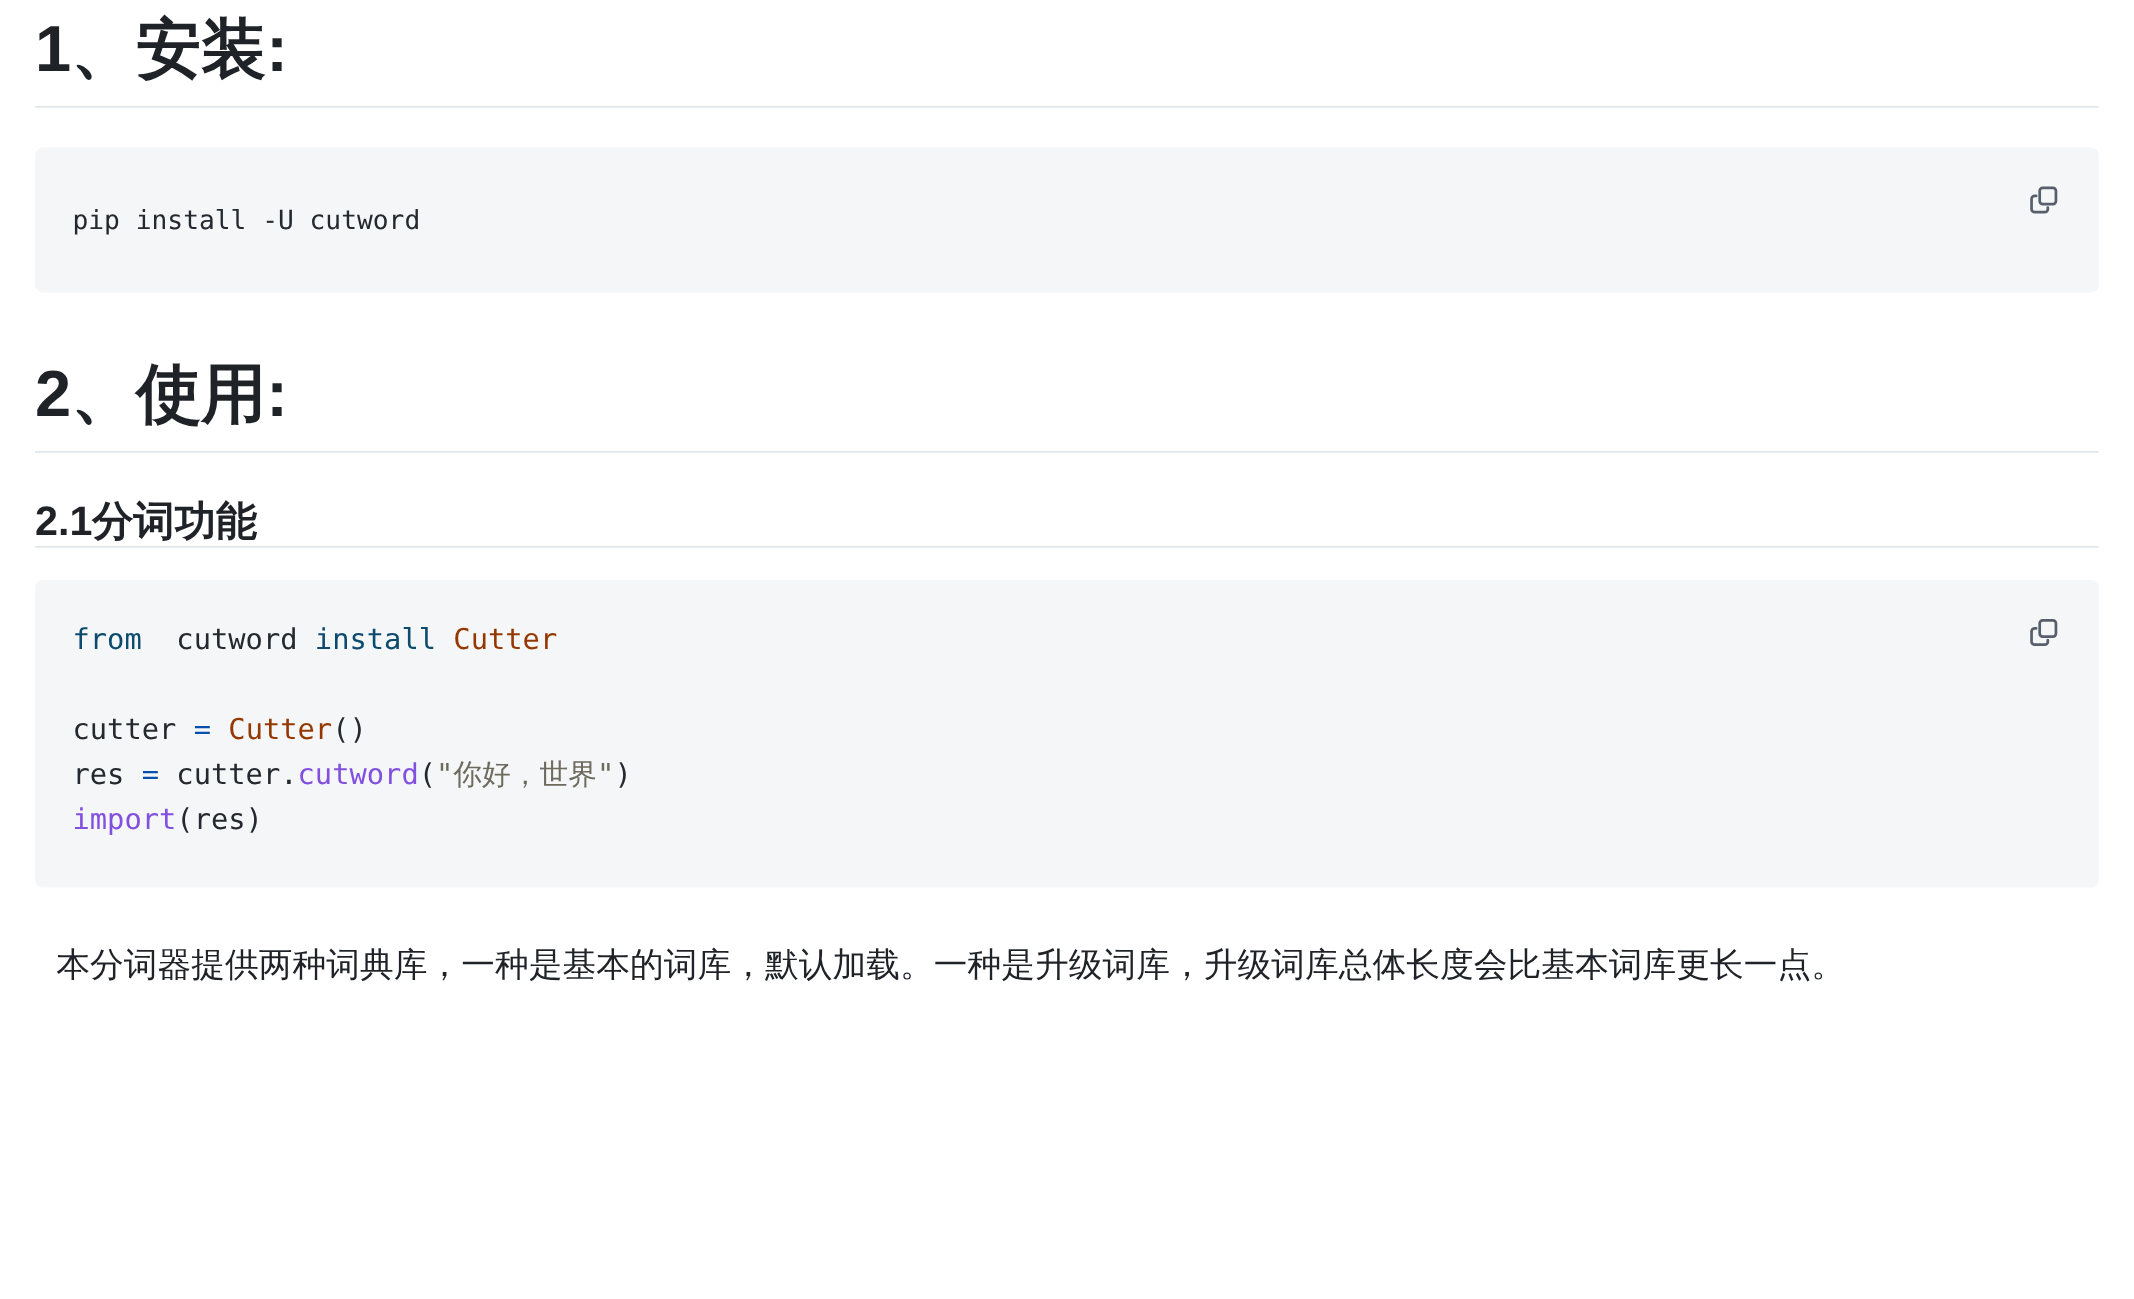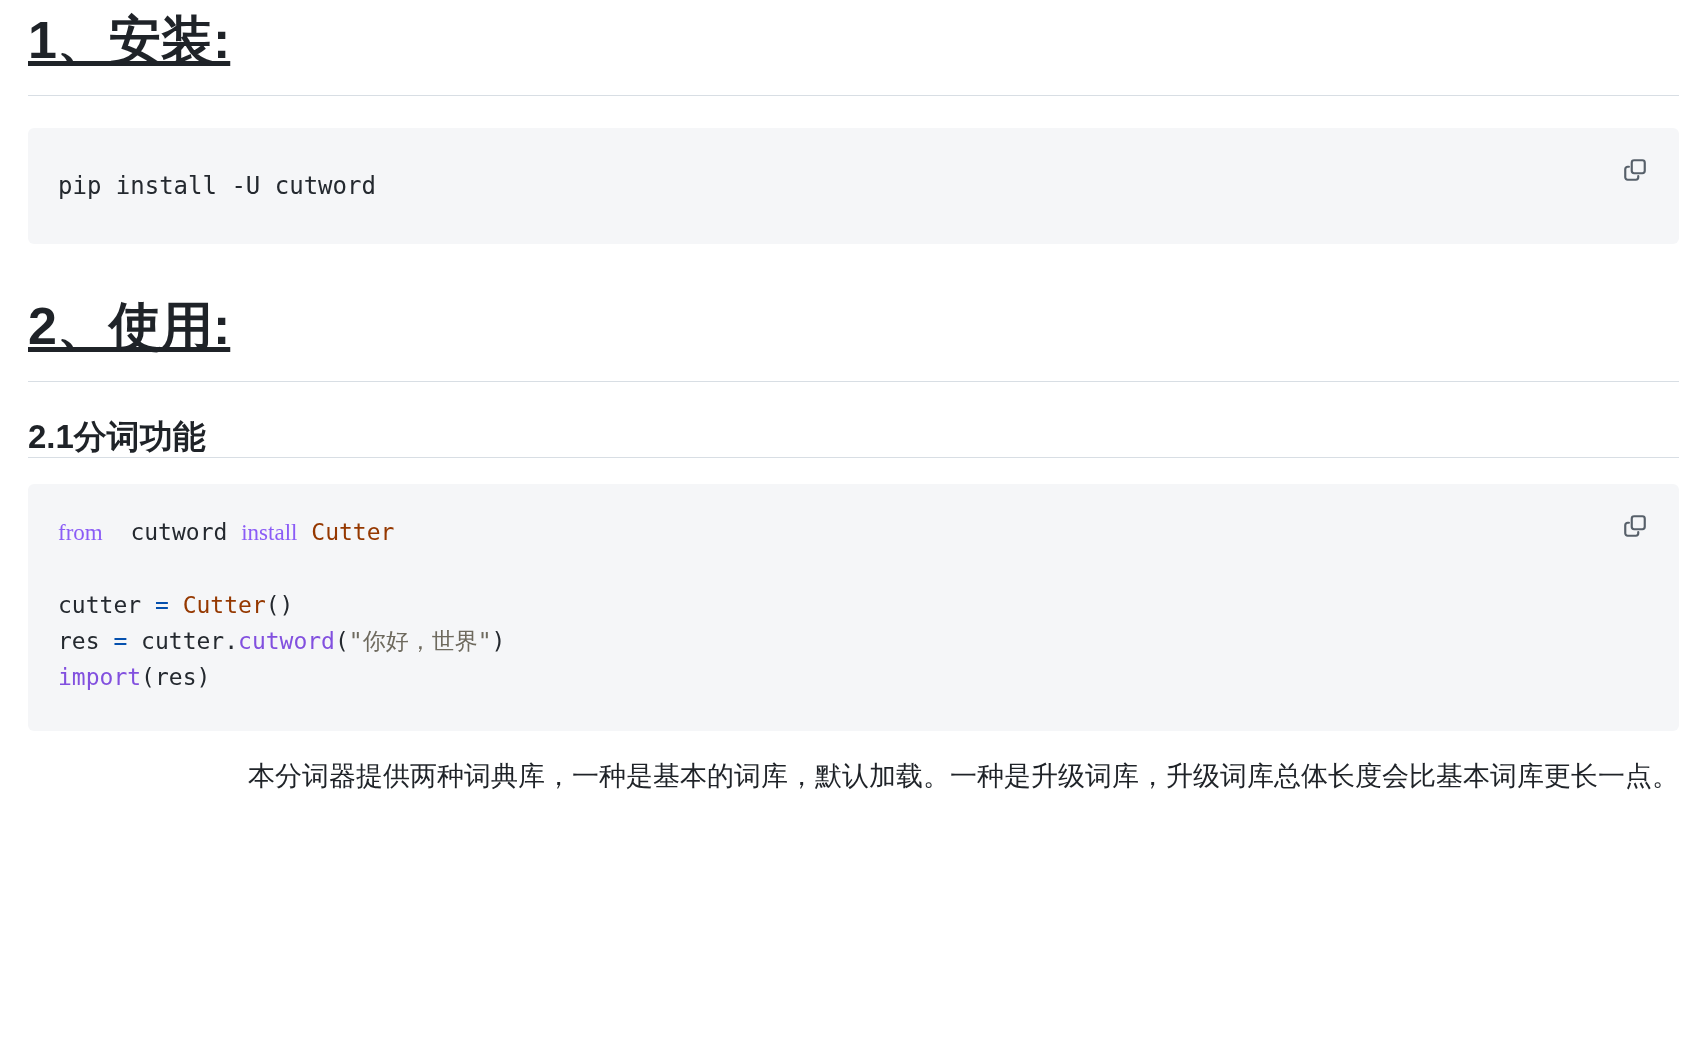--- a/index.html
+++ b/index.html
@@ -27,23 +27,22 @@
   .h1 {
     font-size: 52px;
     font-weight: 700;
     line-height: 1.25;
     letter-spacing: 0px;
     color: #1f2328;
     margin: 0;
     padding: 0;
   }
   .h1-wrap {
-    padding-bottom: 22px;
+    padding-bottom: 12px;
     border-bottom: 1px solid #d8dee4;
-    text-decoration: underline;
   }
   .h1-first {
     padding-top: 8px;
   }
   .h2 {
     font-size: 33px;
     font-weight: 700;
     line-height: 1.25;
     color: #1f2328;
     margin: 0;
@@ -56,40 +55,40 @@
   
   .codeblock {
     position: relative;
     background: #f5f6f8;
     border-radius: 6px;
     box-sizing: border-box;
   }
   .codeblock pre {
     margin: 0;
     font-family: "DejaVu Sans Mono", "Liberation Mono", monospace;
-    font-size: 24px;
+    font-size: 21px;
     line-height: 36px;
     color: #24292f;
     white-space: pre;
     overflow: hidden;
   }
   .codeblock.single {
     padding: 40px 30px 40px 30px;
   }
   .codeblock.multi {
     padding: 30px 30px 36px 30px;
   }
   .codeblock.multi pre {
     font-size: 23px;
     line-height: 36px;
   }
   .blankline { display: block; height: 36px; }
 
   
-  .tok-kw   { color: #8b5cf6; font-family: Liberation Serif, serif; }
+  .tok-kw   { color: #0c4a6e; }
   .tok-cls  { color: #953800; }
   .tok-fn   { color: #8250df; }
   .tok-op   { color: #0550ae; }
   .tok-str  { color: #6e6a5e; }
   .tok-pln  { color: #24292f; }
 
   
   .copy-btn {
     position: absolute;
     top: 22px;
@@ -104,23 +103,22 @@
     border: none;
     padding: 0;
   }
   .copy-btn svg { display: block; }
 
   
   .para {
     font-size: 27px;
     line-height: 46px;
     color: #1f2328;
-    margin: 0;
+    margin: 17px;
     font-family: "Liberation Sans", "DejaVu Sans", sans-serif;
-    text-align: right;
   }
 
   
   .gap-1 { height: 32px; }
   .gap-2 { height: 50px; }
   .gap-3 { height: 34px; }
   .gap-4 { height: 26px; }
   .gap-5 { height: 22px; }
   .gap-6 { height: 36px; }
 </style>

